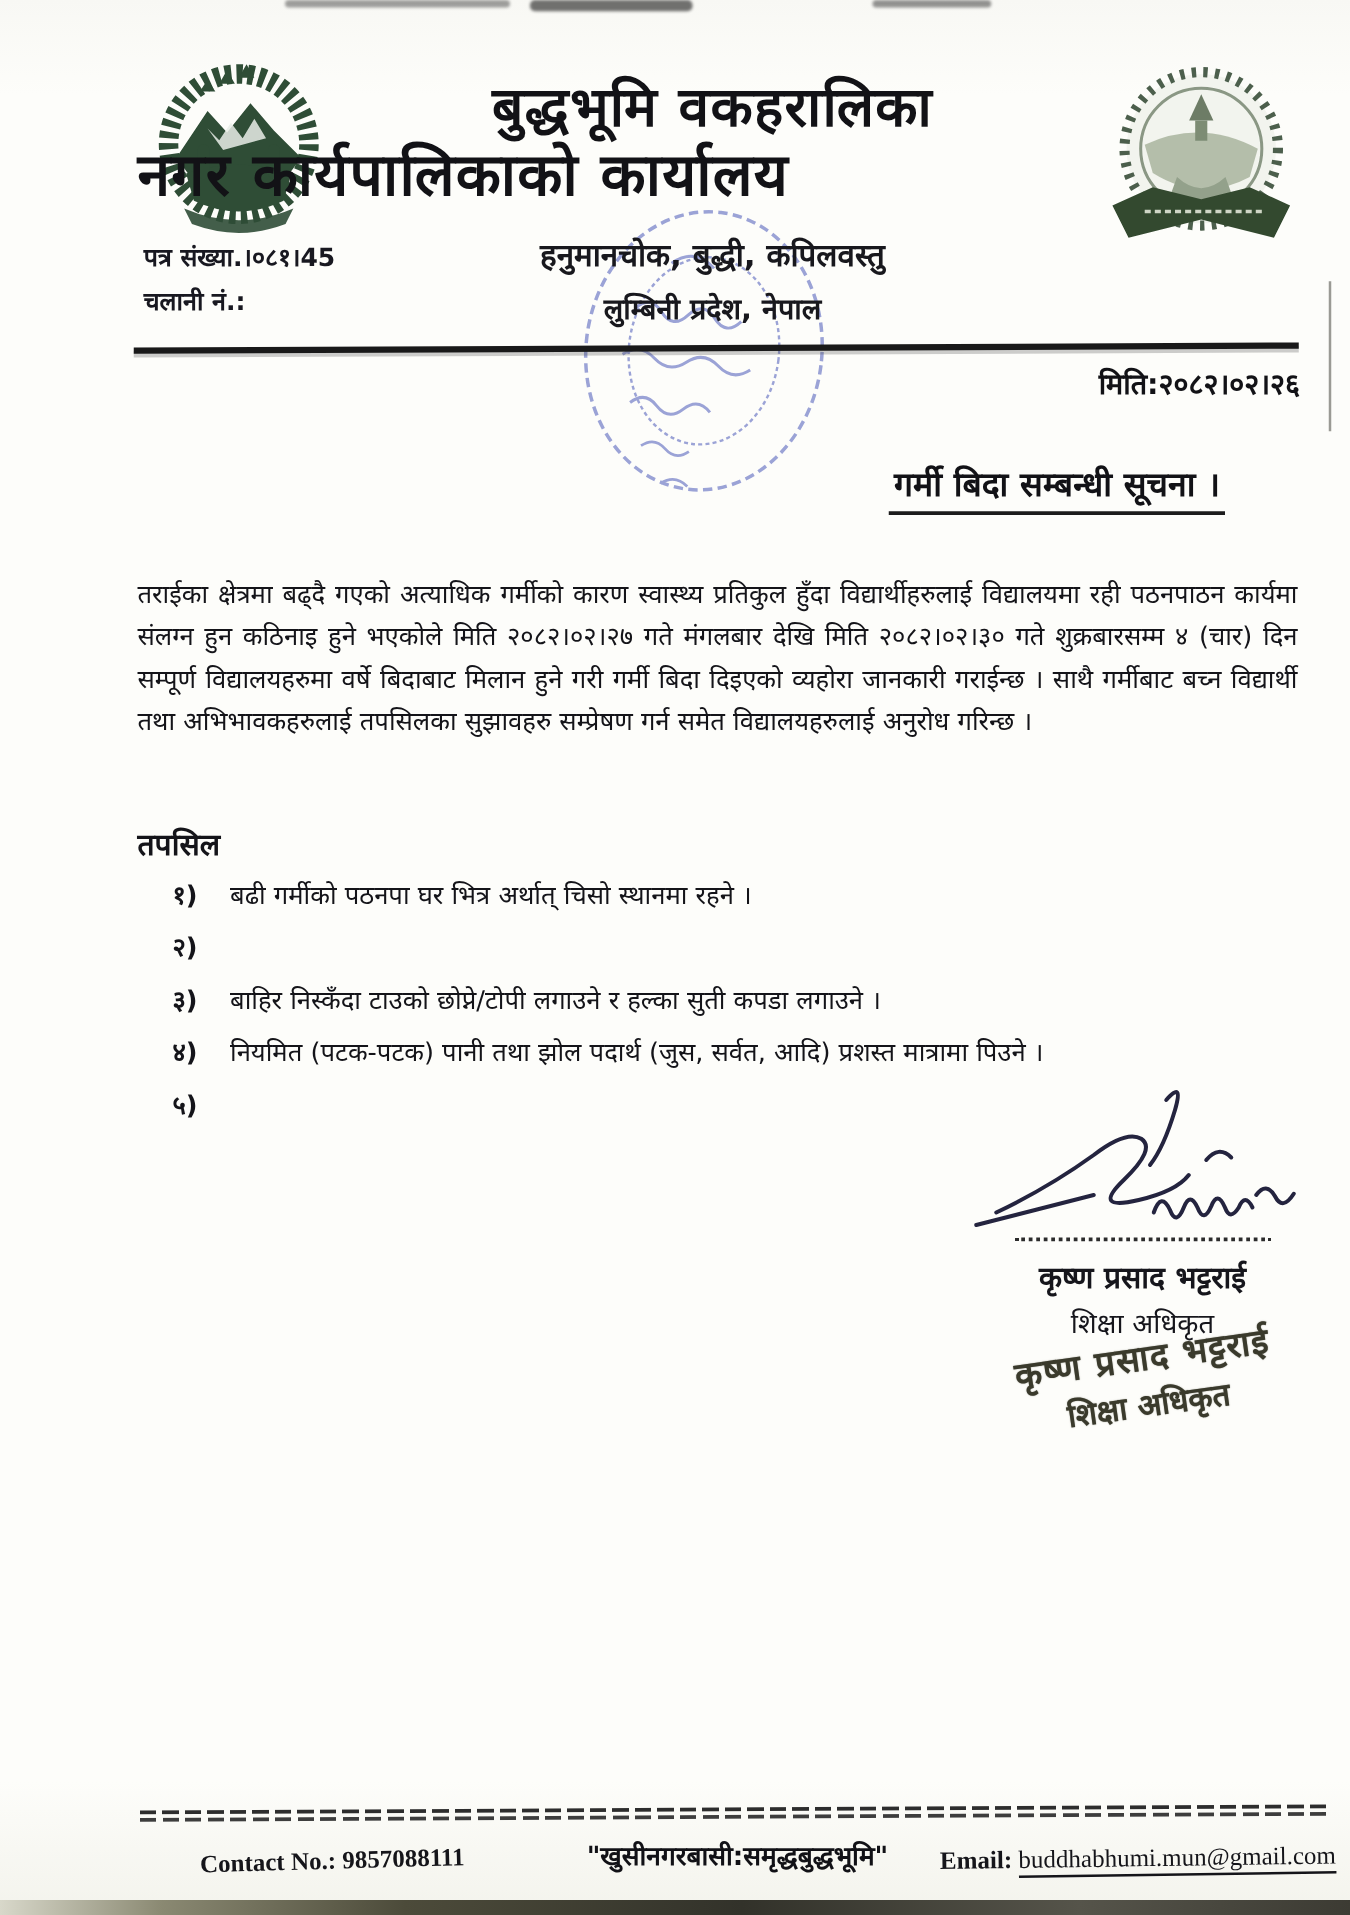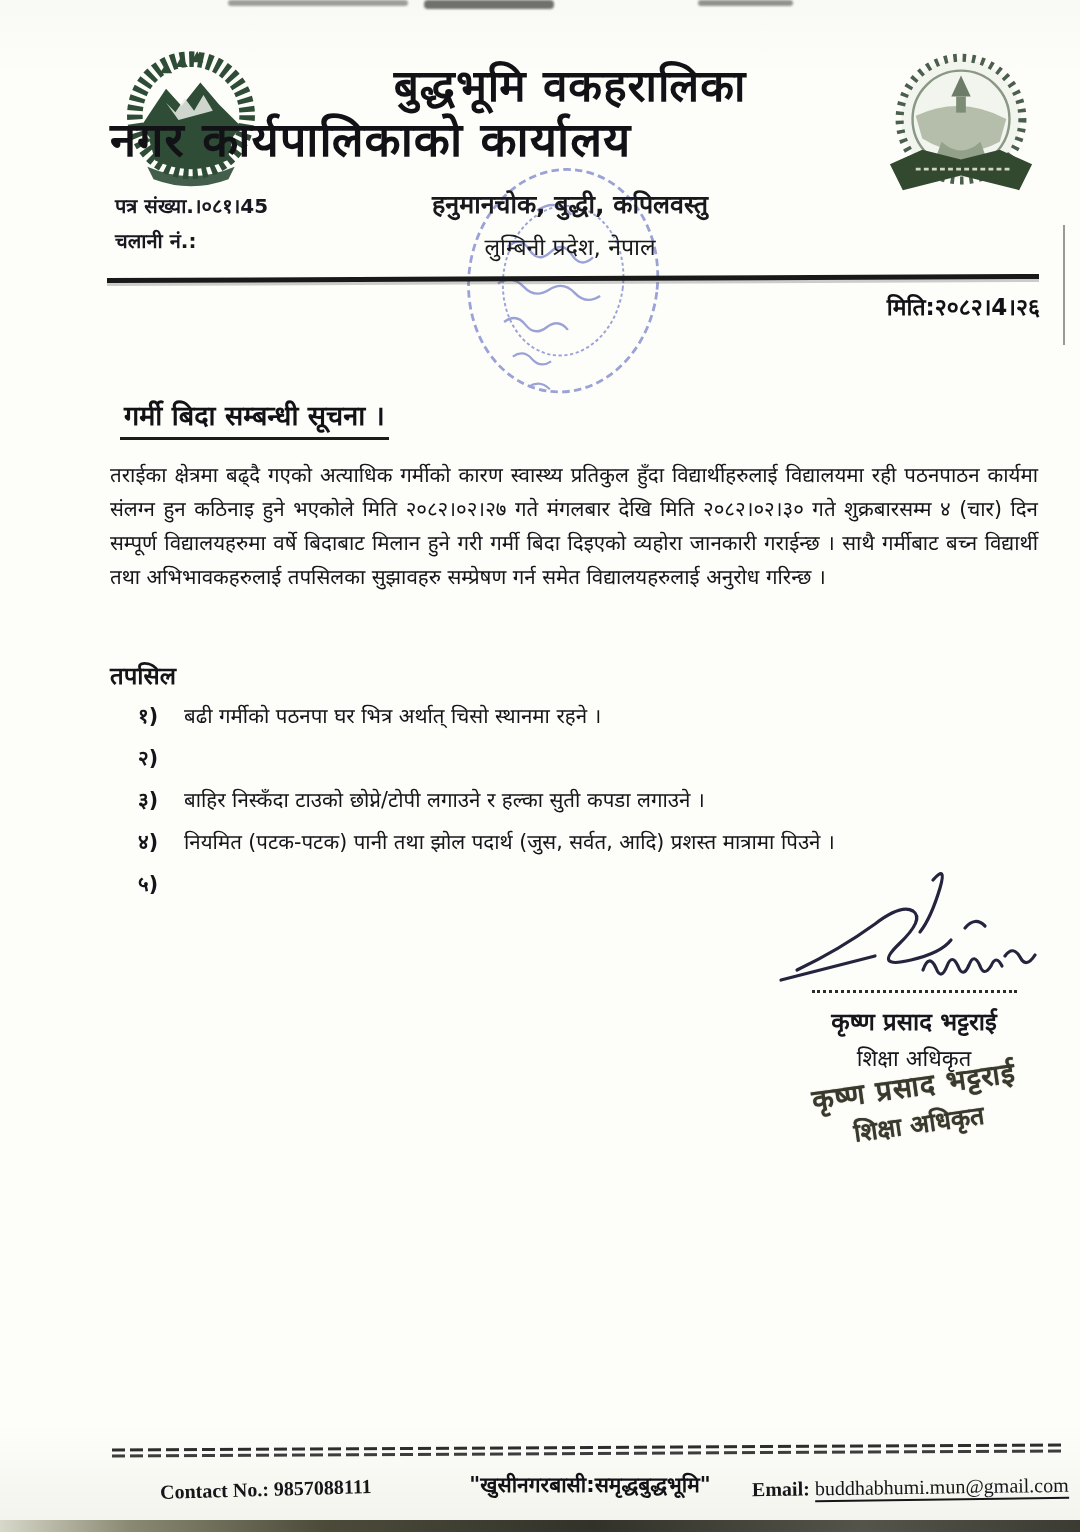--- a/index.html
+++ b/index.html
@@ -8,29 +8,29 @@
     background:linear-gradient(180deg,#f8f8f4 0%,#fdfdfa 5%,#fdfdfa 93%,#f3f3ec 100%);
     overflow:hidden;font-family:"DejaVu Sans",sans-serif;color:#1b1b20;
   }
   .abs{position:absolute;}
   
   .smudge{background:#161616;border-radius:4px;filter:blur(1.2px);}
   
   .org-line1{left:150px;top:54px;width:840px;text-align:center;font-size:44px;font-weight:bold;letter-spacing:1px;color:#121216;}
   .org-line2{left:110px;top:106px;width:920px;font-size:47px;font-weight:bold;letter-spacing:1px;color:#121216;}
   .addr1{left:150px;top:186px;width:840px;text-align:center;font-size:25px;font-weight:bold;color:#18181d;}
-  .addr2{left:150px;top:230px;width:840px;text-align:center;font-size:23px;font-weight:normal;color:#18181d;}
+  .addr2{left:150px;top:230px;width:840px;text-align:center;font-size:23px;font-weight:bold;color:#18181d;}
   .meta-left1{left:115px;top:192px;font-size:20px;font-weight:bold;color:#181820;}
   .meta-left2{left:115px;top:227px;font-size:20px;font-weight:bold;color:#181820;}
   .ref-right{left:800px;top:240px;width:238px;text-align:right;font-size:21px;font-weight:bold;color:#121216;}
   .rule{left:107px;top:276px;width:932px;height:5px;background:#191919;box-shadow:0 3px 0 rgba(60,60,60,.25);transform:rotate(-0.25deg);}
   .date-line{left:740px;top:290px;width:300px;text-align:right;font-size:23px;font-weight:bold;color:#121216;}
   .scan-edge{left:1063px;top:225px;width:2px;height:120px;background:#9a9a94;}
   
-  .subject{left:120px;top:368px;width:860px;text-align:left;margin-top:28px;}
+  .subject{left:120px;top:368px;width:860px;text-align:right;}
   .subject span{display:inline-block;font-size:27px;font-weight:bold;color:#121216;border-bottom:3px solid #1c1c1c;padding:0 4px 4px 4px;}
   
   .paragraph{left:110px;top:458px;width:928px;font-size:20.5px;line-height:34px;text-align:justify;color:#141419;}
   .tapasil{left:110px;top:658px;font-size:24px;font-weight:bold;color:#141419;}
   .list{left:138px;top:702px;width:890px;}
   .list-item{display:flex;margin-bottom:13px;font-size:20.5px;line-height:29px;color:#141419;}
   .list-num{width:46px;flex:0 0 46px;font-weight:bold;}
   
   .sig-dotted{left:812px;top:962px;width:205px;height:28px;border-bottom:3px dotted #2c2c2c;}
   .sig-name{left:778px;top:1004px;width:272px;text-align:center;font-size:24px;font-weight:bold;color:#16161c;}
@@ -104,21 +104,21 @@
     </svg>
   </div>
 
   <div class="abs org-line1">बुद्धभूमि वकहरालिका</div>
   <div class="abs org-line2">नगर कार्यपालिकाको कार्यालय</div>
   <div class="abs addr1">हनुमानचोक, बुद्धी, कपिलवस्तु</div>
   <div class="abs addr2">लुम्बिनी प्रदेश, नेपाल</div>
   <div class="abs meta-left1">पत्र संख्या.।०८१।45</div>
   <div class="abs meta-left2">चलानी नं.:</div>
   <div class="abs rule"></div>
-  <div class="abs date-line">मिति:२०८२।4।२६</div>
+  <div class="abs date-line">मिति:२०८२।०२।२६</div>
 
   <div class="abs subject">
     <span>गर्मी बिदा सम्बन्धी सूचना ।</span>
   </div>
 
   <div class="abs paragraph">तराईका क्षेत्रमा बढ्दै गएको अत्याधिक गर्मीको कारण स्वास्थ्य प्रतिकुल हुँदा विद्यार्थीहरुलाई विद्यालयमा रही पठनपाठन कार्यमा संलग्न हुन कठिनाइ हुने भएकोले मिति २०८२।०२।२७ गते मंगलबार देखि मिति २०८२।०२।३० गते शुक्रबारसम्म ४ (चार) दिन सम्पूर्ण विद्यालयहरुमा वर्षे बिदाबाट मिलान हुने गरी गर्मी बिदा दिइएको व्यहोरा जानकारी गराईन्छ । साथै गर्मीबाट बच्न विद्यार्थी तथा अभिभावकहरुलाई तपसिलका सुझावहरु सम्प्रेषण गर्न समेत विद्यालयहरुलाई अनुरोध गरिन्छ ।</div>
   <div class="abs tapasil">तपसिल</div>
 
   <div class="abs list">
     <div class="list-item">

